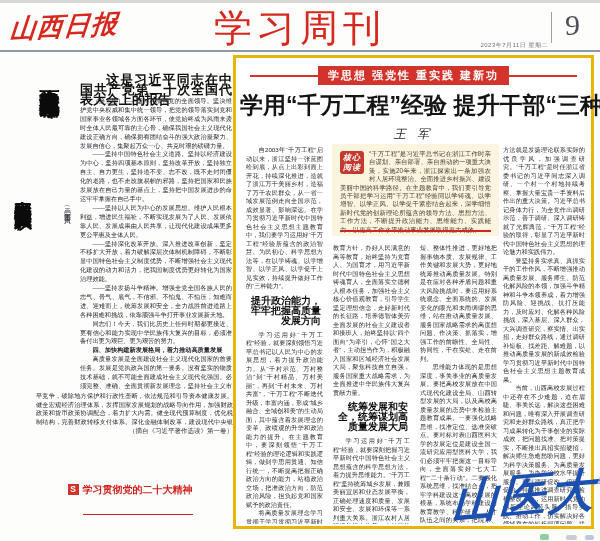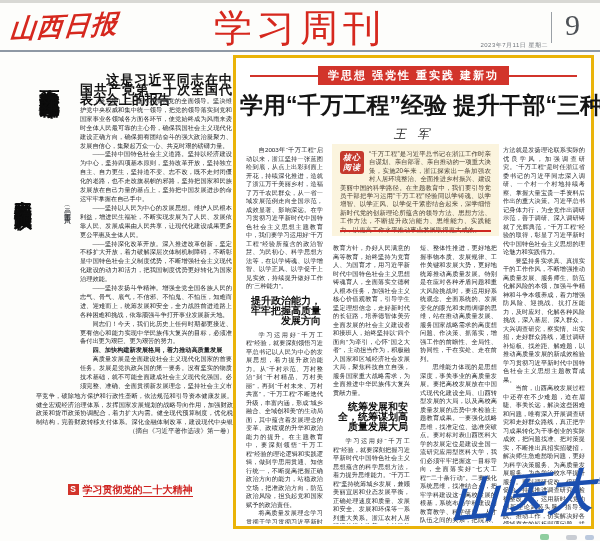--- a/index.html
+++ b/index.html
@@ -23,21 +23,21 @@
   #l-body p{margin:0;text-indent:2em;}
   #l-body p.bold{font-weight:700;}
   .v-title{position:absolute;writing-mode:vertical-rl;text-orientation:upright;font-weight:900;color:#0c0c0c;white-space:nowrap;}
   #v-right{left:36px;top:74px;font-size:20px;line-height:27px;letter-spacing:.5px;}
   #v-left{left:9px;top:186px;font-size:17.5px;line-height:27px;letter-spacing:1px;}
   #v-date{position:absolute;left:62px;top:202px;writing-mode:vertical-rl;text-orientation:upright;font-size:7px;color:#3c3f44;letter-spacing:1px;}
   #l-wide{position:absolute;left:36px;top:392px;width:197px;height:33px;overflow:hidden;font-size:6.2px;line-height:8.7px;text-align:justify;color:#24262a;}
   #l-source{position:absolute;left:36px;top:427px;width:197px;text-align:right;font-size:6.5px;color:#2f3237;}
   #badge-row{position:absolute;left:20px;top:479px;width:220px;text-align:center;}
   #badge-s{display:inline-block;width:11px;height:11px;background:#d2342b;color:#fff;font-size:8.5px;font-weight:700;line-height:11px;text-align:center;vertical-align:1px;margin-right:4px;}
-  #badge-t{font-size:10px;font-weight:700;color:#cf2320;border-bottom:1.5px solid #cf2320;padding-bottom:1px;}
+  #badge-t{font-size:10px;font-weight:700;color:#cf2320;border-bottom:1.5px solid #cf2320;padding-bottom:19px;}
   #question{position:absolute;left:20px;top:501px;width:220px;text-align:center;font-size:12.5px;font-weight:600;color:#17181a;letter-spacing:.5px;}
   
   #abox{position:absolute;left:233px;top:55px;width:361px;height:474px;border:3px solid #eab308;background:#fff;box-sizing:border-box;}
   #slogan-row{position:absolute;left:14px;right:14px;top:8px;display:flex;align-items:center;}
   .slogan-line{flex:1;height:2px;background:#d2342b;}
   #slogan{background:#d2342b;color:#fff;font-size:11px;font-weight:700;letter-spacing:2px;padding:2px 10px;white-space:nowrap;}
   #a-title{position:absolute;left:4px;right:4px;top:32px;text-align:center;font-size:23px;font-weight:900;color:#141414;letter-spacing:0;white-space:nowrap;}
   #a-author{position:absolute;left:0;right:0;top:68px;text-align:center;font-size:12px;color:#222;letter-spacing:4px;font-style:italic;}
   #core{position:absolute;left:96px;top:86px;width:167px;height:92px;background:#fbf4de;box-sizing:border-box;padding:6px 8px 10px 8px;overflow:hidden;}
   #core-stamp{float:left;background:#c53a2e;color:#fff;border-radius:3px;padding:2px 3px;margin:1px 5px 2px 0;text-align:center;font-style:italic;}

